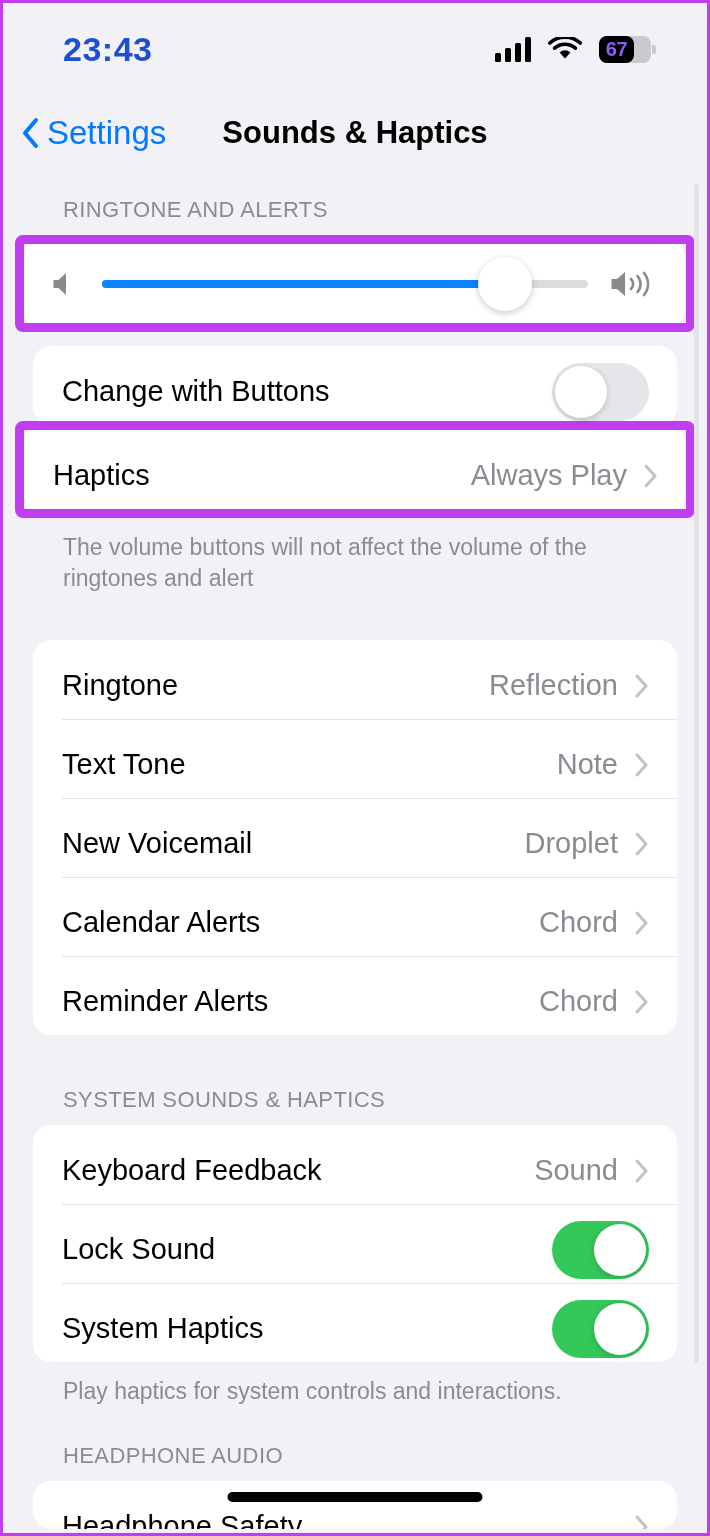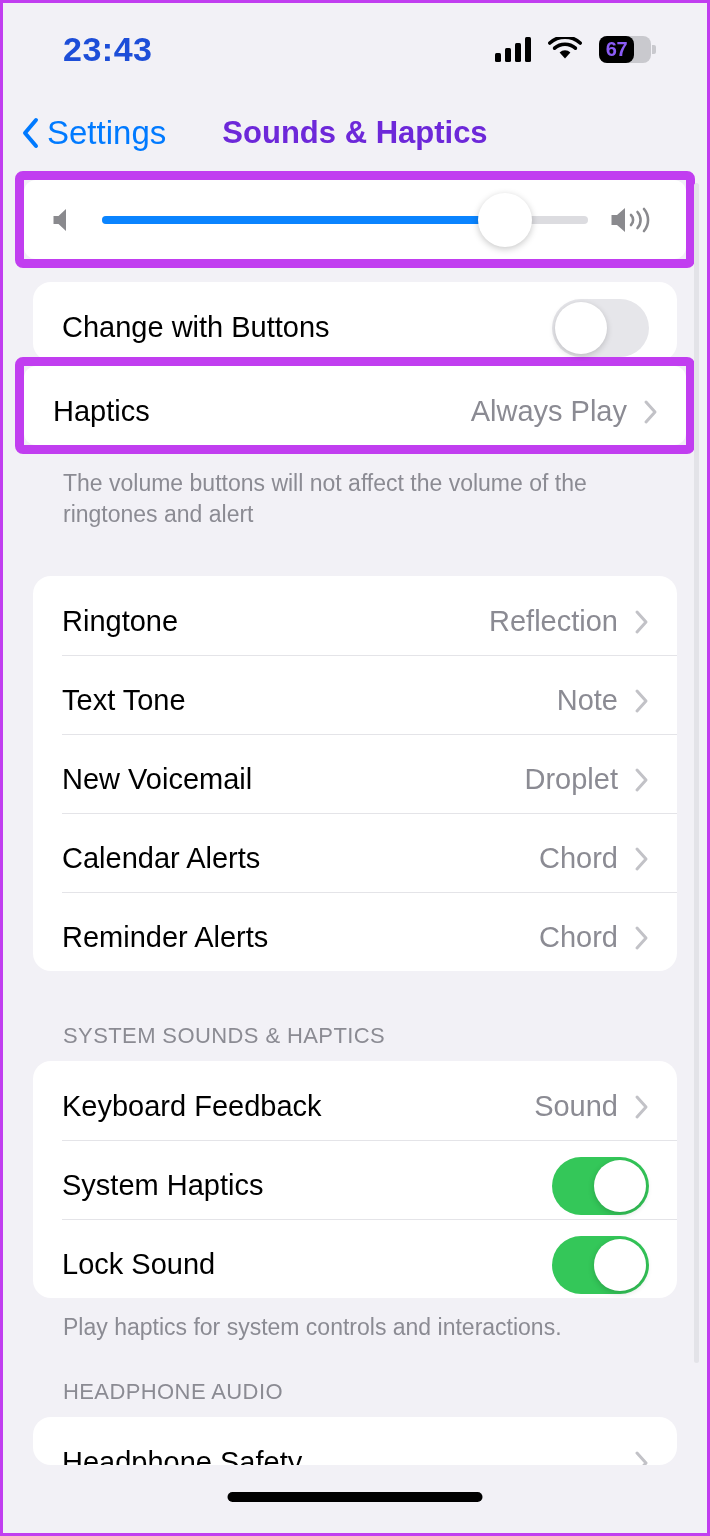--- a/index.html
+++ b/index.html
@@ -88,21 +88,21 @@
     cursor: pointer;
   }
   .chev-left { width: 18px; height: 32px; }
   .back-label { font-size: 33px; }
   .nav-title {
     position: absolute;
     left: 0; right: 0;
     text-align: center;
     font-size: 31px;
     font-weight: bold;
-    color: #6d28d9;
+    color: #000000;
     pointer-events: none;
   }
 
   
   .content { padding: 0 0 0 0; }
 
   .section-header {
     font-size: 22px;
     color: #8b8b93;
     letter-spacing: 0.4px;
@@ -280,20 +280,21 @@
         <path d="M15 3 L4 16 L15 29" stroke="#007aff" stroke-width="4" fill="none" stroke-linecap="round" stroke-linejoin="round"></path>
       </svg>
     </span>
     <span class="back-label">Settings</span>
   </div>
   <div class="nav-title">Sounds &amp; Haptics</div>
 </div>
 
 <div class="content">
 
+  <div class="section-header">RINGTONE AND ALERTS</div>
 
   <div class="highlight">
     <div class="card">
       <div class="slider-row">
         <span class="spk-small">
           <svg viewBox="0 0 30 30" width="30" height="30">
             <path d="M16 4 L8.5 11 H3.5 v8 h5 L16 26 Z" fill="#8a8a8e"></path>
           </svg>
         </span>
         <div class="slider-track-wrap">
@@ -397,31 +398,31 @@
     <div class="row">
       <span class="row-label">Keyboard Feedback</span>
       <span class="row-value">Sound</span>
       <span class="chev-right">
         <svg viewBox="0 0 15 26" width="15" height="26">
             <path d="M3 3 L12 13 L3 23" stroke="#c2c2c7" stroke-width="3" fill="none" stroke-linecap="round" stroke-linejoin="round"></path>
           </svg>
       </span>
     </div>
     <div class="row">
+      <span class="row-label">Lock Sound</span>
+      <span class="toggle on">
+        <span class="toggle-knob"></span>
+      </span>
+    </div>
+    <div class="row">
       <span class="row-label">System Haptics</span>
       <span class="toggle on">
         <span class="toggle-knob"></span>
       </span>
     </div>
-    <div class="row">
-      <span class="row-label">Lock Sound</span>
-      <span class="toggle on">
-        <span class="toggle-knob"></span>
-      </span>
-    </div>
   </div>
 
   <div class="section-footer">Play haptics for system controls and interactions.</div>
 
   <div class="section-header" style="padding-top:36px">HEADPHONE AUDIO</div>
 
   <div class="card cut-row">
     <div class="row">
       <span class="row-label">Headphone Safety</span>
       <span class="chev-right">

